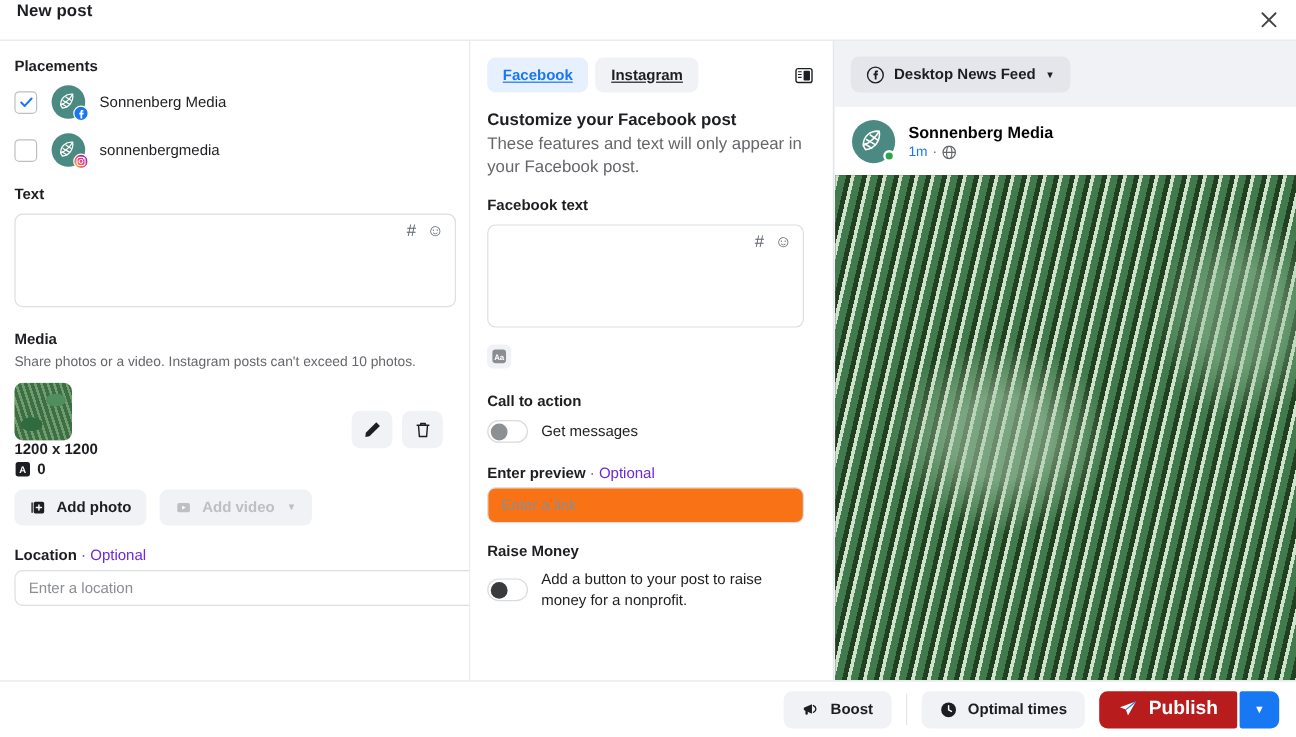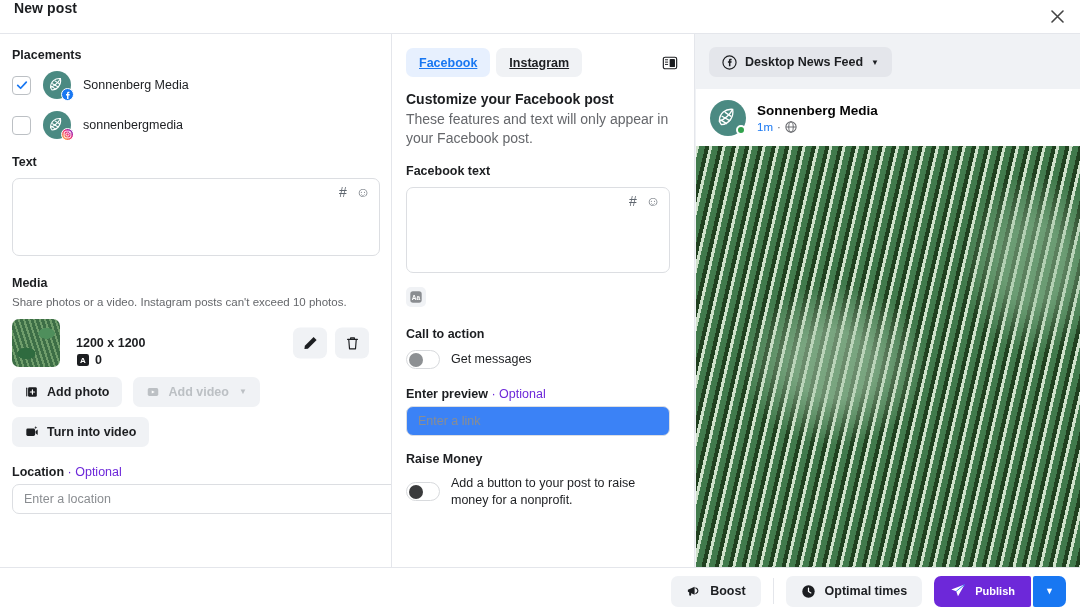--- a/index.html
+++ b/index.html
@@ -72,21 +72,21 @@
     position: relative;
     border: 1px solid #dcdee2; border-radius: 7px;
     background: #fff; width: 368px; height: 78px;
     margin-bottom: 20px;
   }
   .textbox.mid { width: 264px; height: 86px; }
   .tb-tools { position: absolute; right: 9px; top: 6px; display: flex; gap: 9px; align-items: center; }
   .tb-tool { font-size: 14px; color: #606770; cursor: pointer; line-height: 1; }
 
   
-  .media-item { display: flex; align-items: flex-end; margin-bottom: 10px; position: relative; }
+  .media-item { display: flex; align-items: flex-start; margin-bottom: 10px; position: relative; flex-direction: column; }
   .thumb {
     width: 48px; height: 48px; border-radius: 7px; margin-right: 16px; flex: none;
     background:
       radial-gradient(ellipse 22px 14px at 30% 72%, #2f6b3f 0 40%, transparent 42%),
       radial-gradient(ellipse 20px 13px at 72% 30%, #4f8f5c 0 40%, transparent 42%),
       repeating-linear-gradient(72deg, #6f9d6b 0 2px, #3d6e46 2px 5px),
       #2c4a32;
   }
   .media-meta { display: flex; flex-direction: column; gap: 3px; }
   .media-dim { font-size: 12.5px; color: #1c1e21; font-weight: bold; }
@@ -109,21 +109,21 @@
   .pill.disabled { color: #bcc0c4; cursor: default; }
   .pill .caret { font-size: 8px; margin-left: 2px; }
 
   
   .input {
     width: 396px; height: 30px; border: 1px solid #dcdee2; border-radius: 7px;
     background: #fff; padding: 0 11px; font-size: 12.5px; color: #1c1e21;
     font-family: "Liberation Sans", sans-serif; outline: none;
   }
   .input::placeholder { color: #8a8d91; }
-  .input.mid { width: 264px; background: #3b82f6; }
+  .input.mid { width: 264px; background: #f97316; }
 
   
   .tabs { display: flex; align-items: center; gap: 6px; margin-bottom: 14px; position: relative; }
   .tab {
     height: 29px; padding: 0 13px; border-radius: 7px; border: none; cursor: pointer;
     font-size: 12.5px; font-weight: bold; color: #1c1e21; background: #f0f2f5;
     font-family: "Liberation Sans", sans-serif;
     display: inline-flex; align-items: center; text-decoration: underline;
   }
   .tab.active { background: #e7f0fe; color: #1877f2; }
@@ -192,22 +192,22 @@
     display: inline-flex; align-items: center; gap: 9px;
     height: 31px; padding: 0 15px; border-radius: 7px;
     background: #f0f2f5; border: none; cursor: pointer;
     font-size: 12.5px; font-weight: bold; color: #1c1e21;
     font-family: "Liberation Sans", sans-serif; white-space: nowrap;
   }
   .publish-group { display: flex; align-items: stretch; gap: 2px; }
   .publish-btn {
     display: inline-flex; align-items: center; gap: 9px;
     height: 31px; padding: 0 16px; border-radius: 7px 2px 2px 7px;
-    background: #6d28d9; border: none; cursor: pointer;
-    font-size: 11px; font-weight: bold; color: #fff;
+    background: #b91c1c; border: none; cursor: pointer;
+    font-size: 16px; font-weight: bold; color: #fff;
     font-family: "Liberation Sans", sans-serif;
   }
   .publish-caret {
     width: 33px; height: 31px; border-radius: 2px 7px 7px 2px;
     background: #1877f2; border: none; cursor: pointer; color: #fff;
     display: flex; align-items: center; justify-content: center;
   }
   svg { display: block; }
 </style>
 </head>
@@ -329,30 +329,20 @@
         <button class="pill disabled">
           <svg width="14" height="14" viewBox="0 0 16 16">
               <rect x="2" y="3.5" width="12" height="9" rx="1.8" fill="#bcc0c4"></rect>
               <path d="M6.6 6.2 10 8l-3.4 1.8Z" fill="#fff"></path>
             </svg>
           <span>Add video</span>
           <span class="caret">▼</span>
         </button>
       </div>
 
-      <div class="btn-row">
-        <button class="pill">
-          <svg width="14" height="14" viewBox="0 0 16 16">
-              <rect x="1.5" y="4" width="10" height="8.5" rx="1.6" fill="#1c1e21"></rect>
-              <path d="M12 7.2 14.5 5.2v6.2L12 9.4Z" fill="#1c1e21"></path>
-              <path d="M12.3 1.2l.5 1.3 1.3.5-1.3.5-.5 1.3-.5-1.3-1.3-.5 1.3-.5z" fill="#1c1e21"></path>
-            </svg>
-          <span>Turn into video</span>
-        </button>
-      </div>
 
       <div class="sec-title tight" style="margin-top:18px;">
         <span>Location</span>
         <span class="optional-suffix">· Optional</span>
       </div>
       <input class="input" placeholder="Enter a location" style="">
     </div>
 
     <div class="col-mid">
       <div class="tabs">

